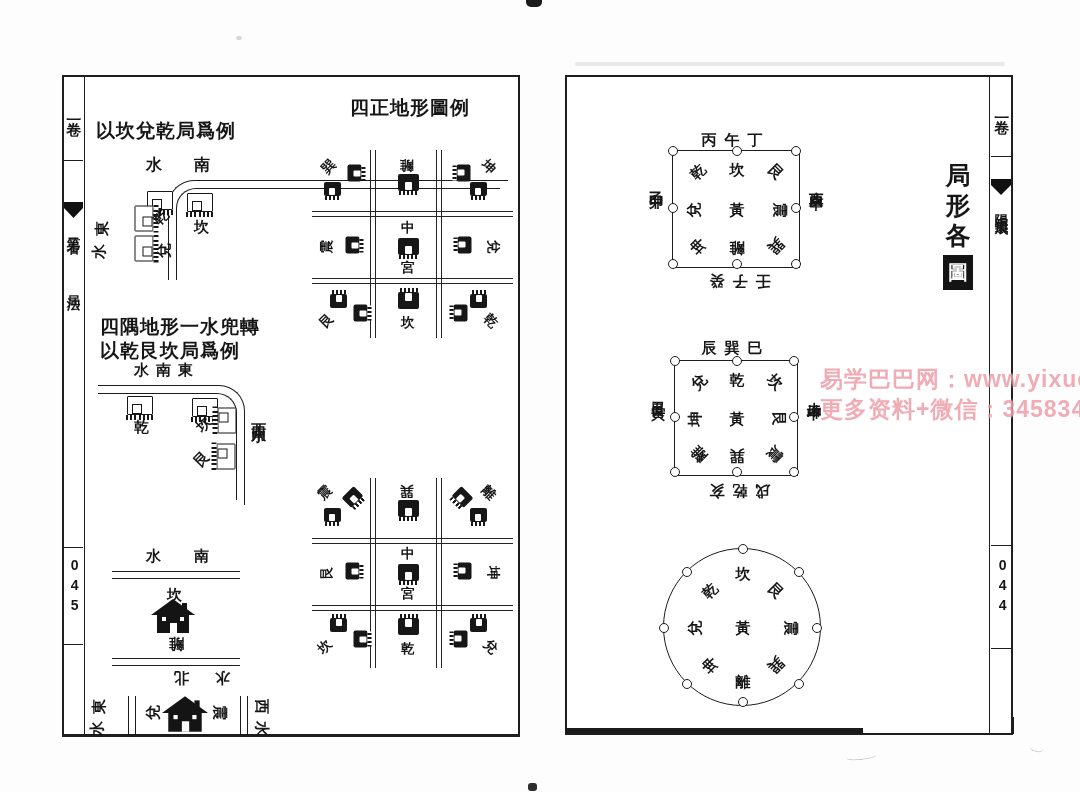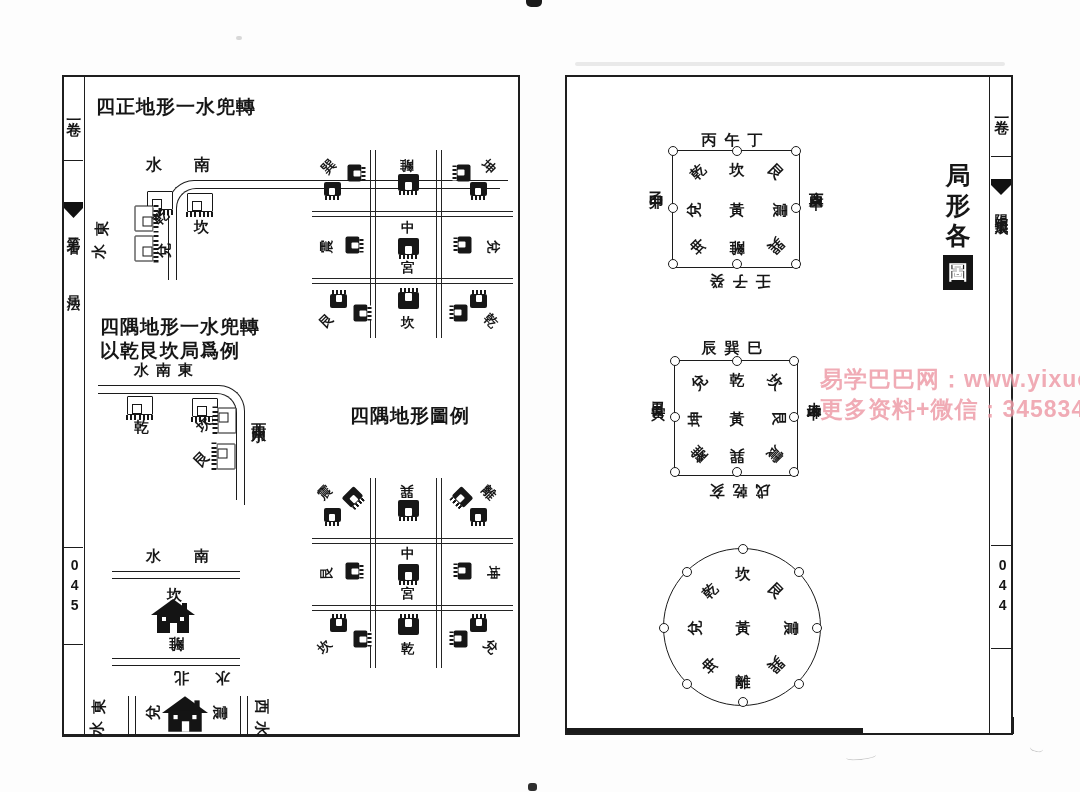--- a/index.html
+++ b/index.html
@@ -61,21 +61,21 @@
 
   <div class="ab vt" style="left:65px;top:110px;font-size:15px;font-weight:700">卷一</div>
   <div class="line-h" style="left:63px;top:160px;width:20px"></div>
   <div class="fishtail" style="left:64px;top:202px;width:19px;height:16px"></div>
   <div class="ab vt" style="left:66px;top:226px;font-size:13.5px;font-weight:600">第二看</div>
   <div class="ab vt" style="left:66px;top:284px;font-size:13.5px;font-weight:600">局法</div>
   <div class="line-h" style="left:63px;top:547px;width:20px"></div>
   <div class="ab vt" style="left:66px;top:557px;font-size:14px;font-weight:600;letter-spacing:4px">045</div>
   <div class="line-h" style="left:63px;top:644px;width:20px"></div>
 
-  <div class="ttl" style="left:96px;top:94px">四正地形一水兜轉</div>
+  <div class="ttl" style="left:96px;top:118px">以坎兌乾局爲例</div>
   <span class="lb" style="left:146px;top:157px;font-size:16px">水</span>
   <span class="lb" style="left:194px;top:157px;font-size:16px">南</span>
   <div class="ab" style="left:168px;top:180px;width:340px;height:100px;border-top:1.7px solid #1c1c1c;border-left:1.7px solid #1c1c1c;border-top-left-radius:26px"></div>
   <div class="ab" style="left:176px;top:188px;width:324px;height:92px;border-top:1.7px solid #1c1c1c;border-left:1.7px solid #1c1c1c;border-top-left-radius:20px"></div>
   <span class="lb r-90" style="left:94px;top:221px">東</span>
   <span class="lb r-90" style="left:91px;top:244px">水</span>
   <div class="oh" style="left:147px;top:191px"></div>
   <div class="oh" style="left:187px;top:193px"></div>
   <div class="oh r-90" style="left:131px;top:209px"></div>
   <div class="oh r-90" style="left:131px;top:239px"></div>
@@ -122,20 +122,21 @@
     <rect x="6" y="14" width="32" height="20" fill="#141414"></rect>
     <rect x="19" y="24" width="7" height="10" fill="#fff"></rect>
     <rect x="11" y="18" width="4" height="4" fill="#fff"></rect>
     <rect x="29" y="18" width="4" height="4" fill="#fff"></rect>
   </svg>
   <span class="lb r90" style="left:213px;top:705px">震</span>
   <div class="dl-v" style="left:240px;top:696px;height:41px"></div>
   <span class="lb r90" style="left:255px;top:699px">西</span>
   <span class="lb r90" style="left:255px;top:721px">水</span>
 
+  <div class="ttl ctr" style="left:322px;top:95px;width:176px">四正地形圖例</div>
   <div class="rv" style="left:370px;top:150px;height:188px"></div>
   <div class="rv" style="left:436px;top:150px;height:188px"></div>
   <div class="rh" style="left:312px;top:211px;width:201px"></div>
   <div class="rh" style="left:312px;top:278px;width:201px"></div>
   <span class="lb sm r-45" style="left:322px;top:160px">巽</span>
   <div class="st r-90" style="left:346px;top:166px"></div>
   <div class="st" style="left:324px;top:182px"></div>
   <span class="lb sm r180" style="left:400px;top:158px">離</span>
   <div class="st big" style="left:398px;top:174px"></div>
   <span class="lb sm r45" style="left:482px;top:160px">坤</span>
@@ -150,21 +151,20 @@
   <div class="st r90" style="left:456px;top:238px"></div>
   <span class="lb sm r-45" style="left:320px;top:314px">艮</span>
   <div class="st r180" style="left:330px;top:294px"></div>
   <div class="st r-90" style="left:352px;top:306px"></div>
   <div class="st big r180" style="left:398px;top:292px"></div>
   <span class="lb sm" style="left:401px;top:316px">坎</span>
   <span class="lb sm r45" style="left:484px;top:314px">乾</span>
   <div class="st r180" style="left:470px;top:294px"></div>
   <div class="st r90" style="left:452px;top:306px"></div>
 
-  <div class="ttl ctr" style="left:322px;top:403px;width:176px">四隅地形圖例</div>
   <div class="rv" style="left:370px;top:478px;height:190px"></div>
   <div class="rv" style="left:436px;top:478px;height:190px"></div>
   <div class="rh" style="left:312px;top:538px;width:201px"></div>
   <div class="rh" style="left:312px;top:605px;width:201px"></div>
   <span class="lb sm r-45" style="left:318px;top:486px">震</span>
   <div class="st r-45" style="left:344px;top:490px"></div>
   <div class="st" style="left:324px;top:508px"></div>
   <span class="lb sm r180" style="left:400px;top:484px">巽</span>
   <div class="st big" style="left:398px;top:500px"></div>
   <span class="lb sm r45" style="left:482px;top:486px">離</span>

